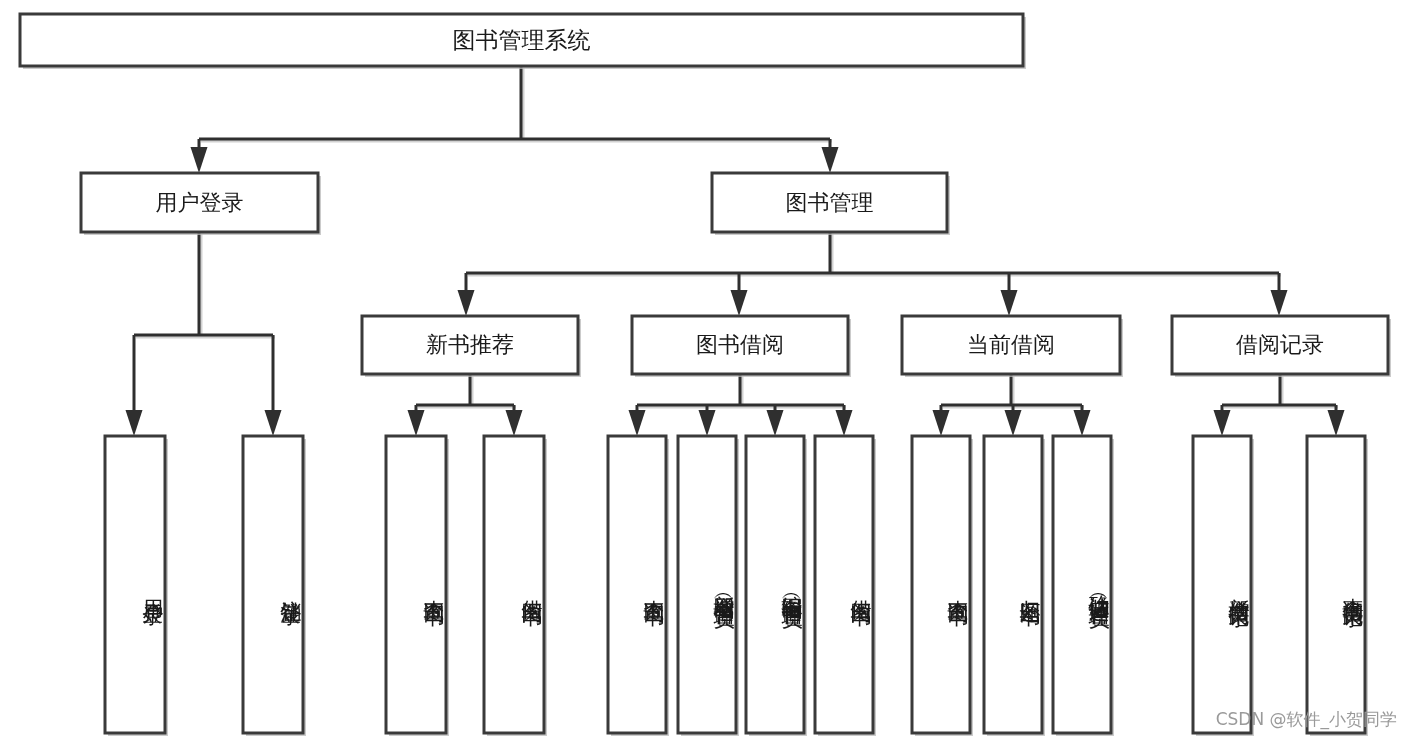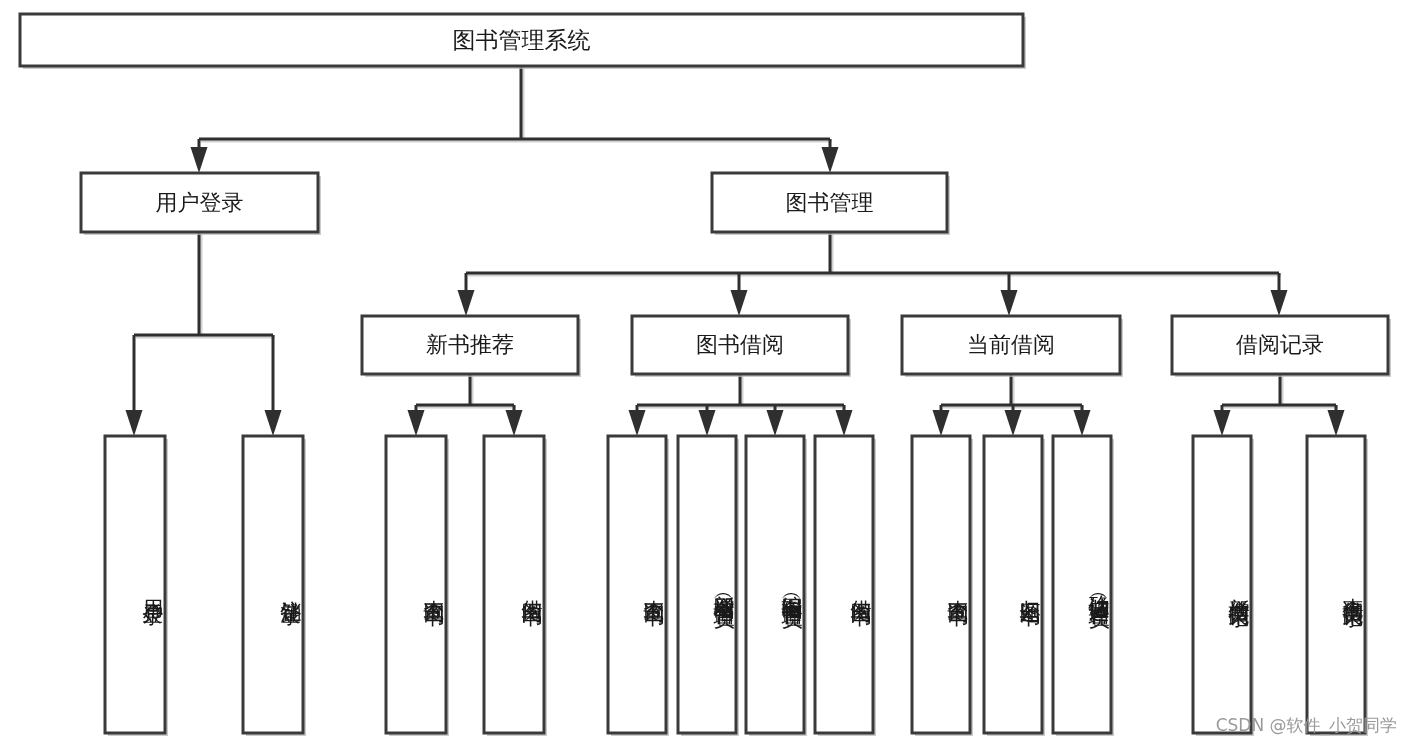--- a/index.html
+++ b/index.html
@@ -79,21 +79,21 @@
     font-size: 21px;
     line-height: 1.18;
     color: #1a1a1a;
     letter-spacing: 2px;
     white-space: nowrap;
     pointer-events: none;
   }
   .watermark {
     position: absolute;
     right: 8px;
-    bottom: 10px;
+    bottom: 16px;
     font-family: "DejaVu Sans", "Liberation Sans", sans-serif;
     font-size: 17px;
     color: #9a9a9a;
     white-space: nowrap;
     pointer-events: none;
   }
 </style>
 </head>
 <body>
 

